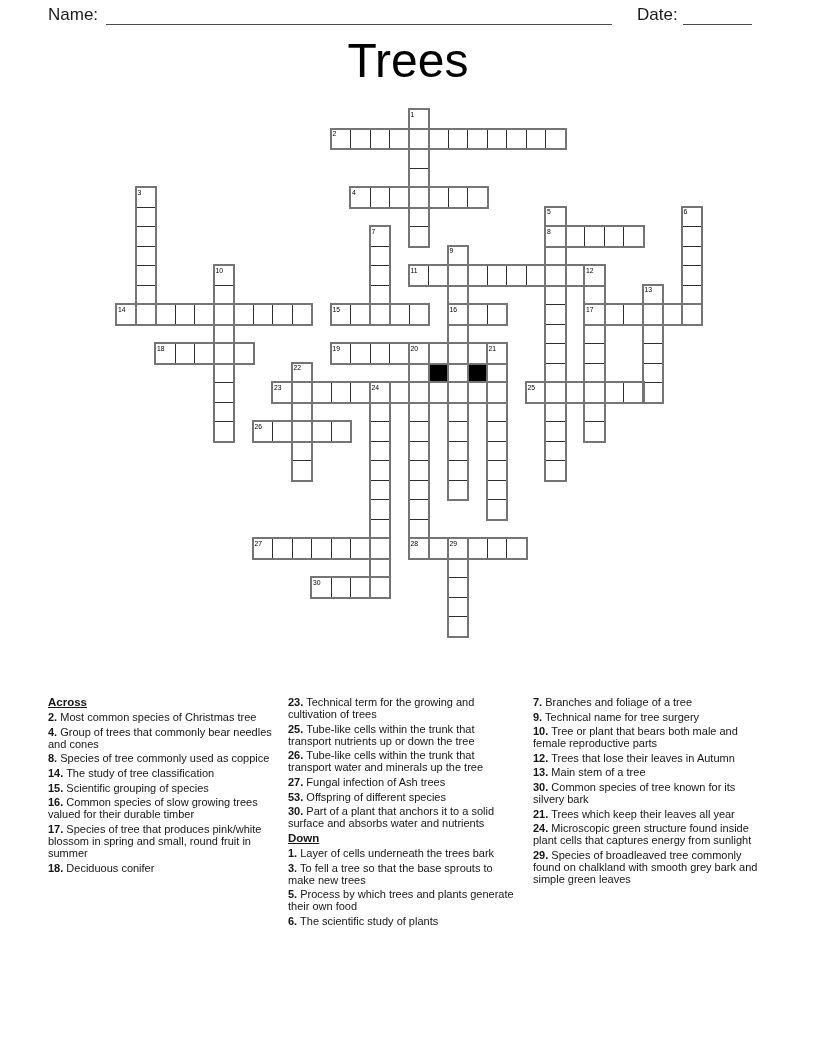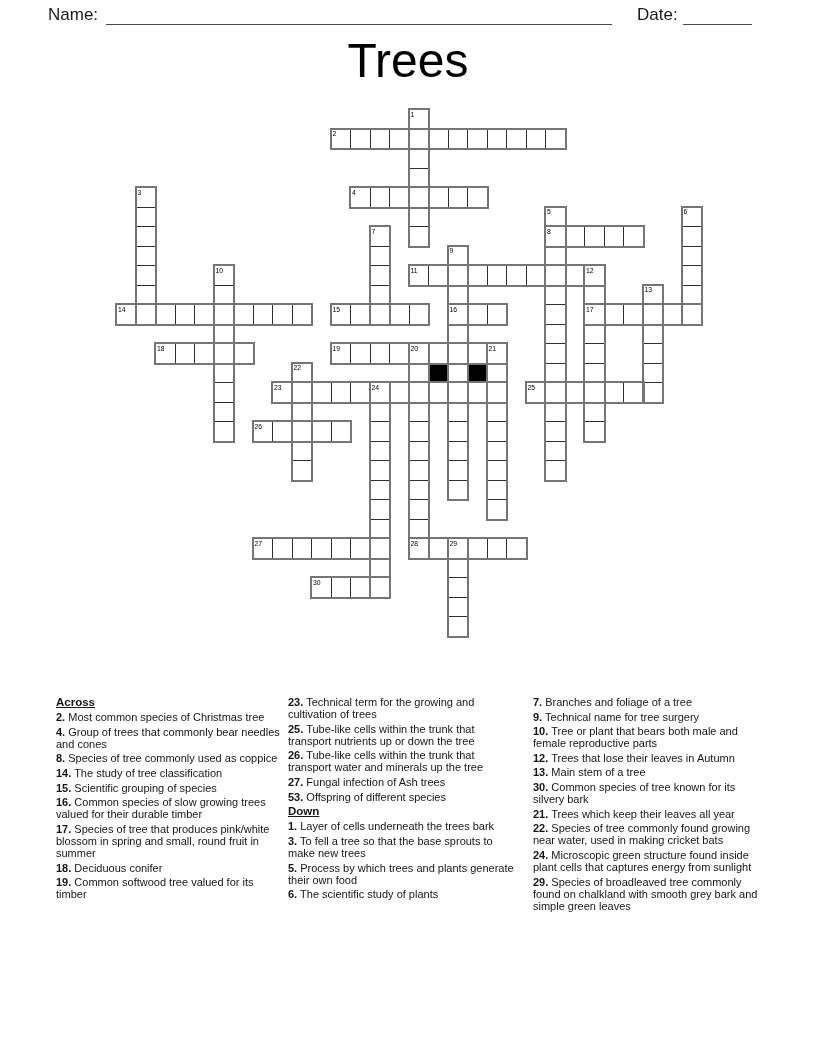--- a/index.html
+++ b/index.html
@@ -21,21 +21,21 @@
   #crossword-grid{position:absolute;left:116px;top:109px;width:586px;height:528px;}
   .cell{position:absolute;width:20.5px;height:20.5px;box-sizing:border-box;
         border:1px solid #2f2f2f;background:#ffffff;}
   .cell.black{background:#000000;}
   .word{position:absolute;box-sizing:border-box;border:2px solid #757575;
         background:transparent;pointer-events:none;}
   .num{position:absolute;font-size:6.8px;line-height:7px;color:#000;z-index:5;}
   
   .clue-col{position:absolute;top:696px;width:229px;font-size:11px;
             line-height:12.1px;color:#161616;}
-  #clue-col-1{left:56px;}
+  #clue-col-1{left:48px;}
   #clue-col-2{left:288px;}
   #clue-col-3{left:533px;}
   .clue{margin:0 0 2.5px 0;}
   .clue b{font-weight:bold;}
   .clue-heading{font-weight:bold;text-decoration:underline;font-size:11.5px;
                 margin:0 0 3px 0;}
 </style>
 </head>
 <body>
 
@@ -315,38 +315,37 @@
 <div class="clue-col" id="clue-col-1">
     <div class="clue-heading">Across</div>
     <p class="clue"><b>2.</b> Most common species of Christmas tree</p>
     <p class="clue"><b>4.</b> Group of trees that commonly bear needles and cones</p>
     <p class="clue"><b>8.</b> Species of tree commonly used as coppice</p>
     <p class="clue"><b>14.</b> The study of tree classification</p>
     <p class="clue"><b>15.</b> Scientific grouping of species</p>
     <p class="clue"><b>16.</b> Common species of slow growing trees valued for their durable timber</p>
     <p class="clue"><b>17.</b> Species of tree that produces pink/white blossom in spring and small, round fruit in summer</p>
     <p class="clue"><b>18.</b> Deciduous conifer</p>
-    <p class="clue"><b>19.</b> Common softwood tree valued for its timber</p>
   </div>
 <div class="clue-col" id="clue-col-2">
     <p class="clue"><b>23.</b> Technical term for the growing and cultivation of trees</p>
     <p class="clue"><b>25.</b> Tube-like cells within the trunk that transport nutrients up or down the tree</p>
     <p class="clue"><b>26.</b> Tube-like cells within the trunk that transport water and minerals up the tree</p>
     <p class="clue"><b>27.</b> Fungal infection of Ash trees</p>
     <p class="clue"><b>53.</b> Offspring of different species</p>
+    <p class="clue"><b>30.</b> Part of a plant that anchors it to a solid surface and absorbs water and nutrients</p>
     <div class="clue-heading">Down</div>
     <p class="clue"><b>1.</b> Layer of cells underneath the trees bark</p>
     <p class="clue"><b>3.</b> To fell a tree so that the base sprouts to make new trees</p>
     <p class="clue"><b>5.</b> Process by which trees and plants generate their own food</p>
     <p class="clue"><b>6.</b> The scientific study of plants</p>
   </div>
 <div class="clue-col" id="clue-col-3">
     <p class="clue"><b>7.</b> Branches and foliage of a tree</p>
     <p class="clue"><b>9.</b> Technical name for tree surgery</p>
     <p class="clue"><b>10.</b> Tree or plant that bears both male and female reproductive parts</p>
     <p class="clue"><b>12.</b> Trees that lose their leaves in Autumn</p>
     <p class="clue"><b>13.</b> Main stem of a tree</p>
     <p class="clue"><b>30.</b> Common species of tree known for its silvery bark</p>
     <p class="clue"><b>21.</b> Trees which keep their leaves all year</p>
-    <p class="clue"><b>22.</b> Species of tree commonly found growing near water, used in making cricket bats</p>
     <p class="clue"><b>24.</b> Microscopic green structure found inside plant cells that captures energy from sunlight</p>
     <p class="clue"><b>29.</b> Species of broadleaved tree commonly found on chalkland with smooth grey bark and simple green leaves</p>
   </div>
 
 </body></html>

